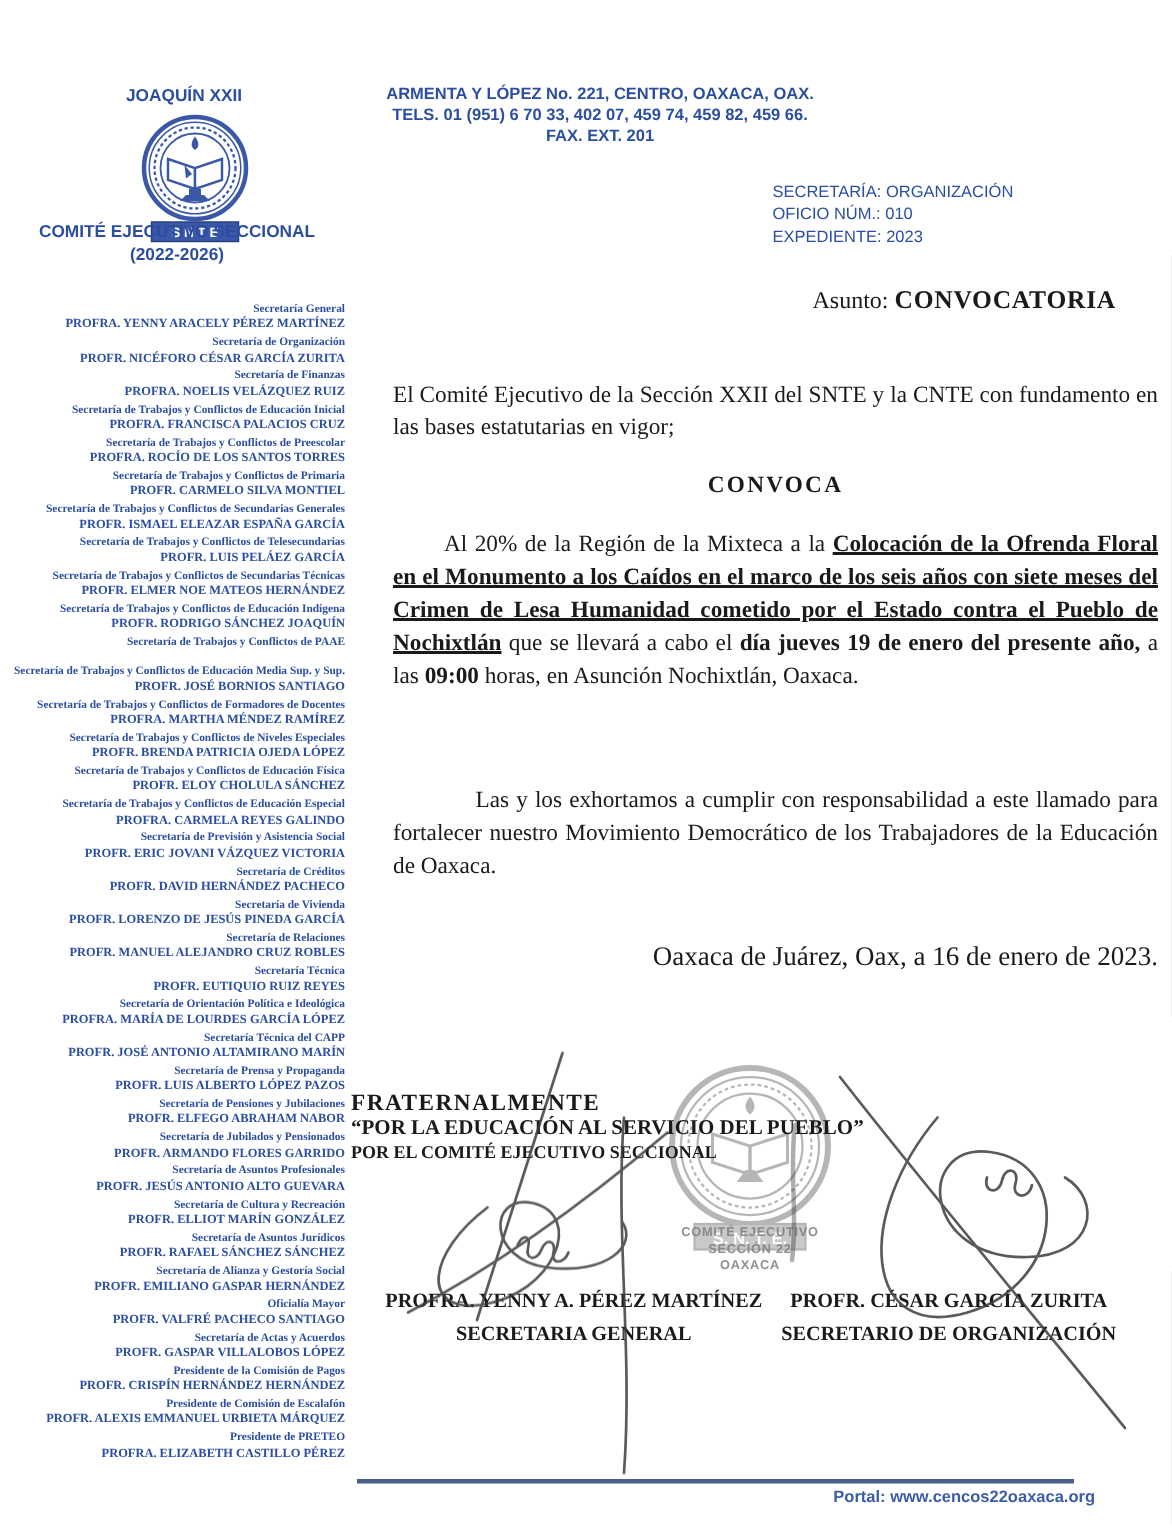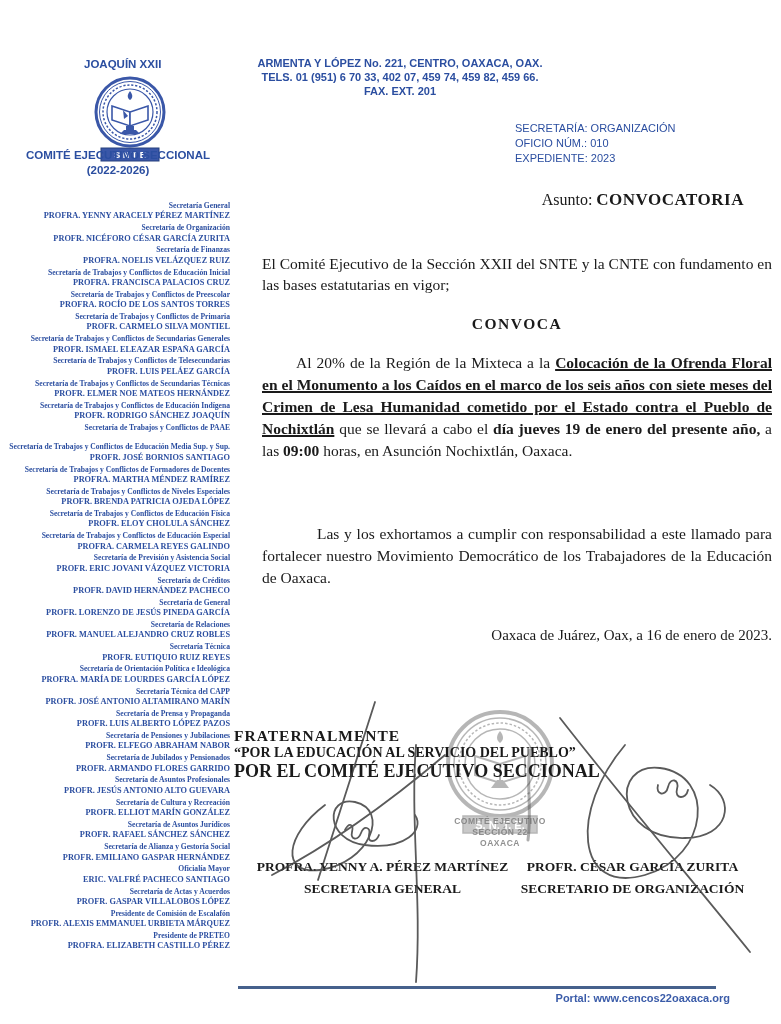--- a/index.html
+++ b/index.html
@@ -50,29 +50,29 @@
   .sidebar .name{font-size:8.3px;line-height:10.8px;font-weight:bold;white-space:nowrap;}
   .sidebar .entry.gap-after{margin-bottom:9px;}
   
   .main-col{position:absolute;left:246px;width:510px;margin-left:16px;}
   .p1{top:253px;text-align:justify;font-size:15.5px;line-height:21px;}
   .convoca{top:315px;text-align:center;font-weight:bold;font-size:15.5px;letter-spacing:1.5px;}
   .p2{top:352px;text-align:justify;font-size:15.5px;line-height:22px;text-indent:34px;}
   .p2 .bu{font-weight:bold;text-decoration:underline;text-decoration-thickness:1.5px;}
   .p2 .b{font-weight:bold;}
   .p3{top:523px;text-align:justify;font-size:15.5px;line-height:22px;text-indent:55px;}
-  .dateline{top:627px;text-align:right;font-size:15px;padding-right:4px;}
+  .dateline{top:627px;text-align:right;font-size:18px;padding-right:4px;}
   
   .sig-heading{
     position:absolute;top:727px;left:234px;width:510px;
     font-weight:bold;z-index:3;
   }
   .sig-heading .l1{font-size:15.5px;letter-spacing:1px;}
   .sig-heading .l2{font-size:14px;}
-  .sig-heading .l3{font-size:18px;}
+  .sig-heading .l3{font-size:12px;}
   .stamp{position:absolute;top:706px;left:433px;width:134px;height:158px;z-index:1;opacity:0.62;}
   .stamp-text{
     position:absolute;top:816px;left:433px;width:134px;text-align:center;z-index:1;
     font-family:"Liberation Sans", sans-serif;font-weight:bold;
     font-size:8.5px;line-height:11px;color:#7d7d7d;opacity:0.85;letter-spacing:0.5px;
   }
   .signer{position:absolute;z-index:3;text-align:center;font-weight:bold;font-size:13.5px;line-height:22px;}
   .signer.left{top:856px;left:255px;width:255px;}
   .signer.right{top:856px;left:515px;width:235px;}
   .sig-ink{position:absolute;left:230px;top:690px;z-index:4;pointer-events:none;}
@@ -193,21 +193,21 @@
       </div>
       <div class="entry">
         <div class="role">Secretaría de Previsión y Asistencia Social</div>
         <div class="name">PROFR. ERIC JOVANI VÁZQUEZ VICTORIA</div>
       </div>
       <div class="entry">
         <div class="role">Secretaría de Créditos</div>
         <div class="name">PROFR. DAVID HERNÁNDEZ PACHECO</div>
       </div>
       <div class="entry">
-        <div class="role">Secretaría de General</div>
+        <div class="role">Secretaría de Vivienda</div>
         <div class="name">PROFR. LORENZO DE JESÚS PINEDA GARCÍA</div>
       </div>
       <div class="entry">
         <div class="role">Secretaría de Relaciones</div>
         <div class="name">PROFR. MANUEL ALEJANDRO CRUZ ROBLES</div>
       </div>
       <div class="entry">
         <div class="role">Secretaría Técnica</div>
         <div class="name">PROFR. EUTIQUIO RUIZ REYES</div>
       </div>
@@ -242,25 +242,29 @@
       <div class="entry">
         <div class="role">Secretaría de Asuntos Jurídicos</div>
         <div class="name">PROFR. RAFAEL SÁNCHEZ SÁNCHEZ</div>
       </div>
       <div class="entry">
         <div class="role">Secretaría de Alianza y Gestoría Social</div>
         <div class="name">PROFR. EMILIANO GASPAR HERNÁNDEZ</div>
       </div>
       <div class="entry">
         <div class="role">Oficialía Mayor</div>
-        <div class="name">ERIC. VALFRÉ PACHECO SANTIAGO</div>
+        <div class="name">PROFR. VALFRÉ PACHECO SANTIAGO</div>
       </div>
       <div class="entry">
         <div class="role">Secretaría de Actas y Acuerdos</div>
         <div class="name">PROFR. GASPAR VILLALOBOS LÓPEZ</div>
+      </div>
+      <div class="entry">
+        <div class="role">Presidente de la Comisión de Pagos</div>
+        <div class="name">PROFR. CRISPÍN HERNÁNDEZ HERNÁNDEZ</div>
       </div>
       <div class="entry">
         <div class="role">Presidente de Comisión de Escalafón</div>
         <div class="name">PROFR. ALEXIS EMMANUEL URBIETA MÁRQUEZ</div>
       </div>
       <div class="entry">
         <div class="role">Presidente de PRETEO</div>
         <div class="name">PROFRA. ELIZABETH CASTILLO PÉREZ</div>
       </div>
     </div>

